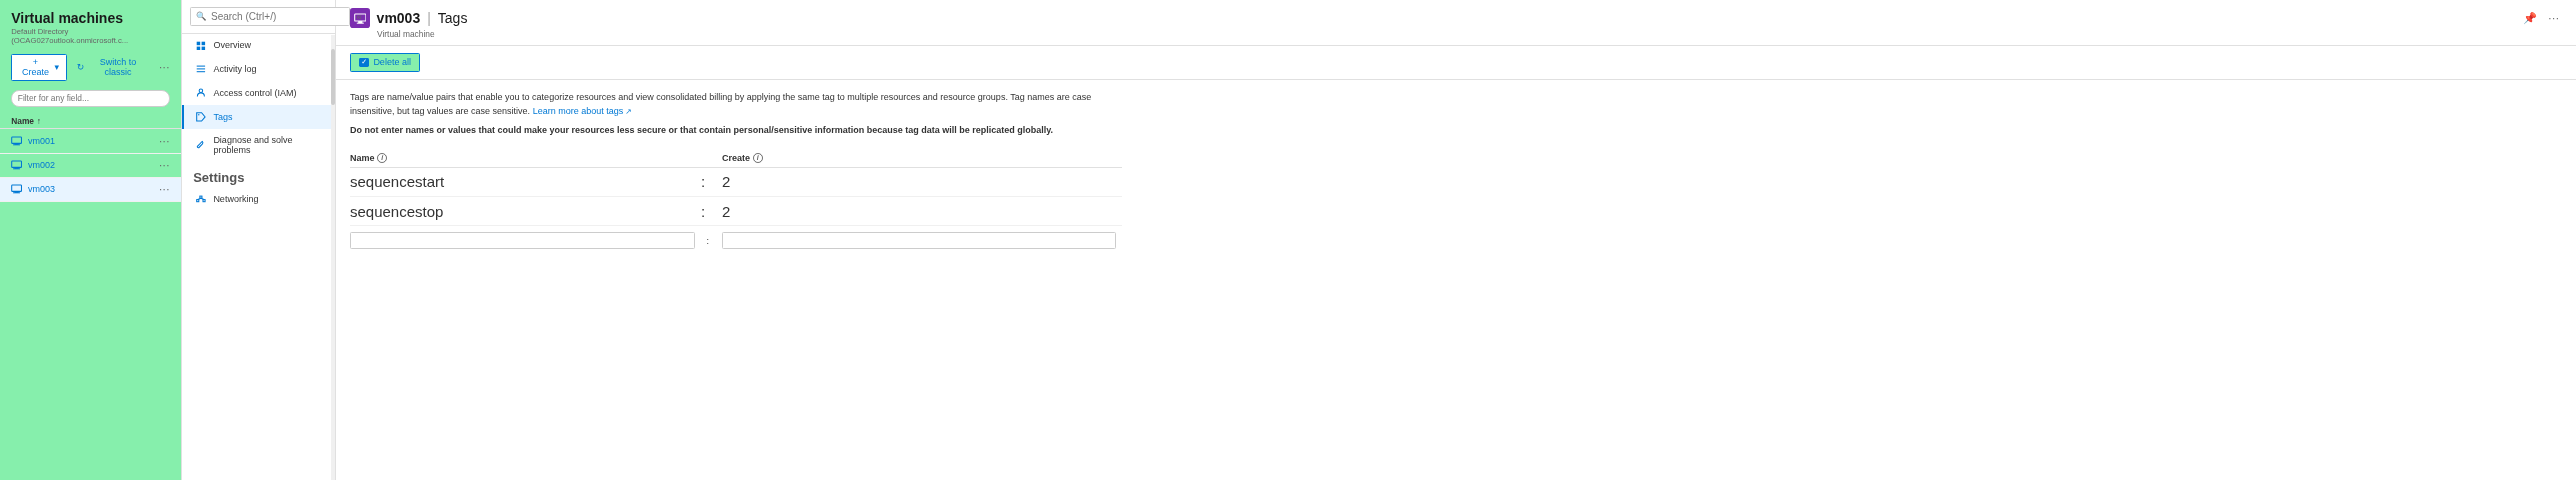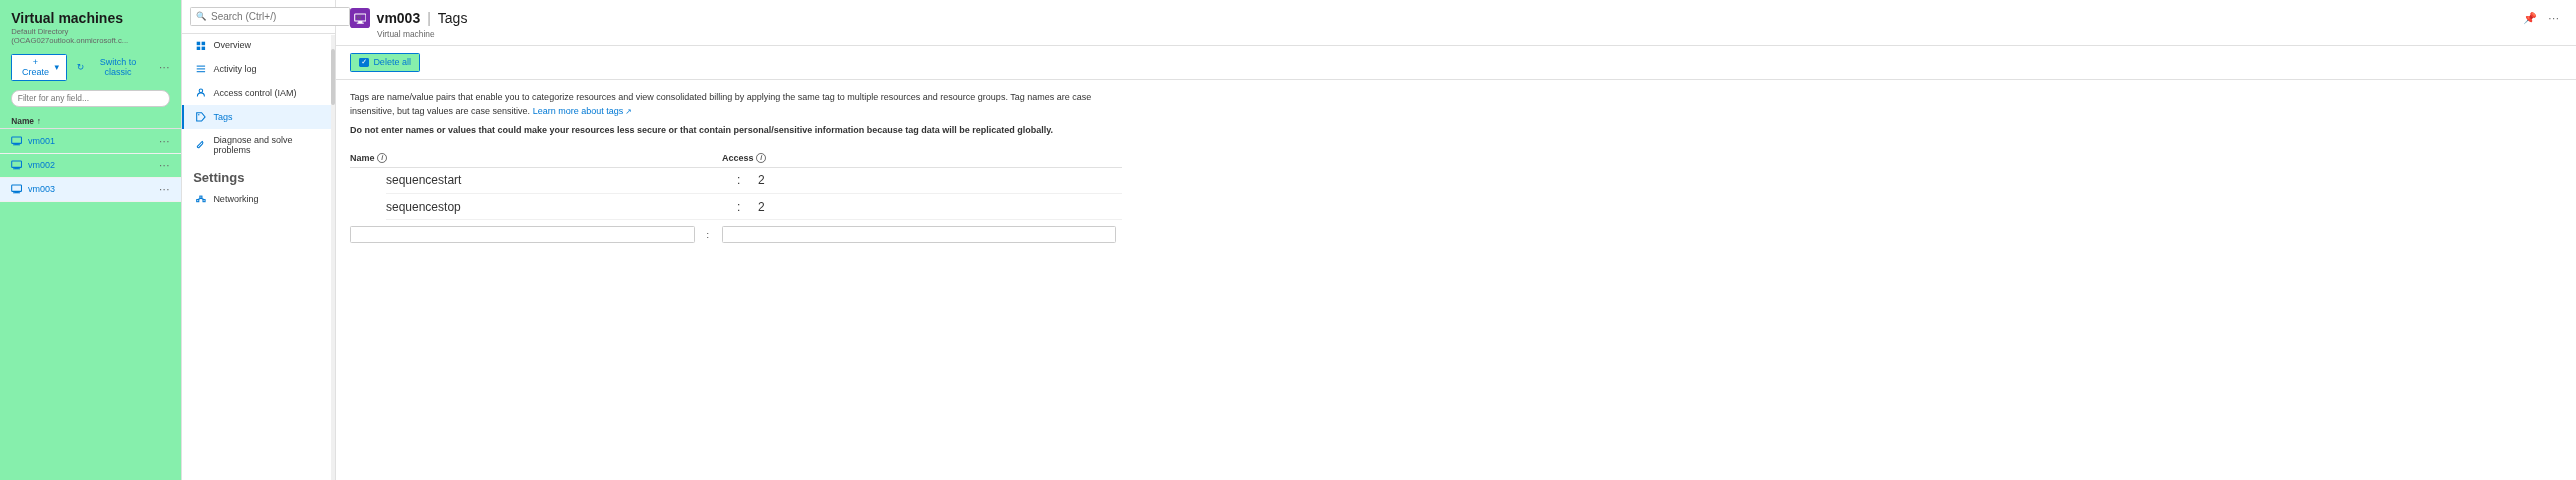--- a/index.html
+++ b/index.html
@@ -342,22 +342,21 @@
       font-size: 7px;
       color: #666;
       font-style: italic;
       font-weight: 600;
     }
     .tags-data-row {
       display: flex;
       padding: 5.6px 0;
       border-bottom: 0.7px solid #f0f0f0;
       align-items: flex-start;
-      font-size: 12px;
-      margin-left: 36px;
+      font-size: 15px;
     }
     .tag-name-cell {
       flex: 0 0 351px;
       color: #333;
     }
     .tag-colon-cell {
       flex: 0 0 21px;
       color: #333;
     }
     .tag-value-cell {
@@ -569,21 +568,21 @@
     <p class="warning-text">Do not enter names or values that could make your resources less secure or that contain personal/sensitive information because tag data will be replicated globally.</p>
 
     <div class="tags-table">
       <div class="tags-header-row">
         <div class="tags-col-name">
           <span>Name</span>
           <span class="info-icon">i</span>
         </div>
         <div class="tags-col-colon"></div>
         <div class="tags-col-value">
-          <span>Access</span>
+          <span>Create</span>
           <span class="info-icon">i</span>
         </div>
       </div>
 
       <div class="tags-data-row">
         <div class="tag-name-cell">sequencestart</div>
         <div class="tag-colon-cell">:</div>
         <div class="tag-value-cell">2</div>
       </div>
 

